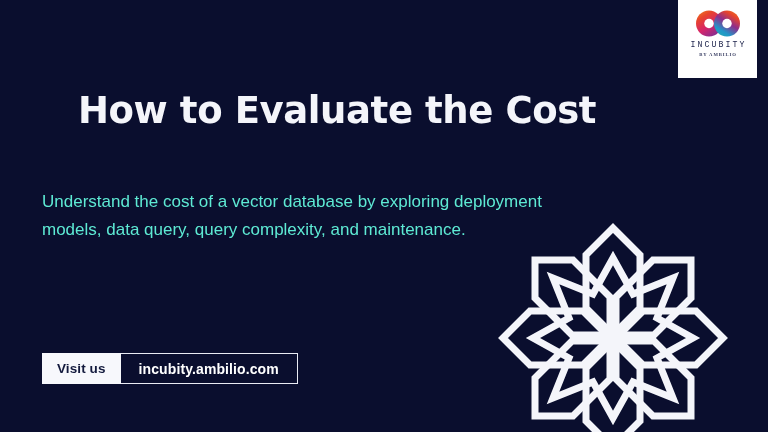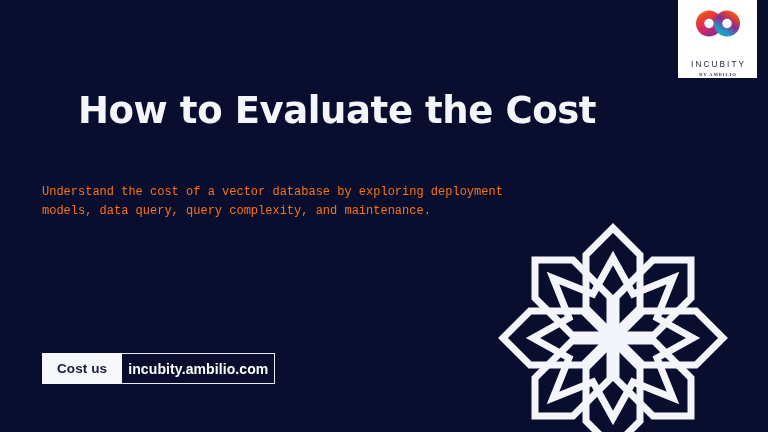--- a/index.html
+++ b/index.html
@@ -51,28 +51,28 @@
     justify-content: flex-start;
     padding-top: 9px;
     box-sizing: border-box;
   }
   .logo-mark {
     width: 46px;
     height: 29px;
     display: block;
   }
   .logo-word {
-    margin-top: 23px;
+    margin-top: 3px;
     font-size: 8.2px;
     letter-spacing: 2.1px;
     color: #1b2149;
     font-weight: 400;
     text-indent: 2.1px;
     line-height: 1;
-    font-family: Liberation Sans, sans-serif;
+    font-family: Liberation Mono, monospace;
   }
   .logo-sub {
     margin-top: 4px;
     font-size: 4.7px;
     letter-spacing: 0.9px;
     color: #3a3f63;
     font-weight: 700;
     text-indent: 0.9px;
     line-height: 1;
     font-family: "Liberation Serif", serif;
@@ -96,25 +96,25 @@
     display: block;
     white-space: nowrap;
   }
 
   
   .subtitle {
     position: absolute;
     left: 42px;
     top: 171px;
     width: 510px;
-    color: #f97316;
-    font-size: 12px;
+    color: #5eead4;
+    font-size: 17px;
     line-height: 1.62;
     font-weight: 400;
-    font-family: Liberation Mono, monospace;
+    font-family: Liberation Sans, sans-serif;
   }
   .subtitle .ln {
     display: block;
   }
 
   
   .visit {
     position: absolute;
     left: 42px;
     top: 353px;
@@ -133,21 +133,21 @@
     letter-spacing: 0.1px;
     font-family: "Liberation Sans", sans-serif;
   }
   .visit-url {
     background: #0a0e2e;
     color: #ffffff;
     font-size: 14px;
     font-weight: 700;
     display: flex;
     align-items: center;
-    padding: 0 6px;
+    padding: 0 18px;
     border: 1px solid #e9ebf4;
     border-left: none;
     box-sizing: border-box;
     letter-spacing: 0.1px;
     font-family: "Liberation Sans", sans-serif;
   }
 </style>
 </head>
 <body>
 
@@ -219,17 +219,17 @@
   <h1 class="headline">
     <span class="ln">How to Evaluate the Cost</span>
   </h1>
 
   <p class="subtitle">
     <span class="ln">Understand the cost of a vector database by exploring deployment</span>
     <span class="ln">models, data query, query complexity, and maintenance.</span>
   </p>
 
   <div class="visit">
-    <span class="visit-label">Cost us</span>
+    <span class="visit-label">Visit us</span>
     <span class="visit-url">incubity.ambilio.com</span>
   </div>
 
 </div>
 
 </body></html>

